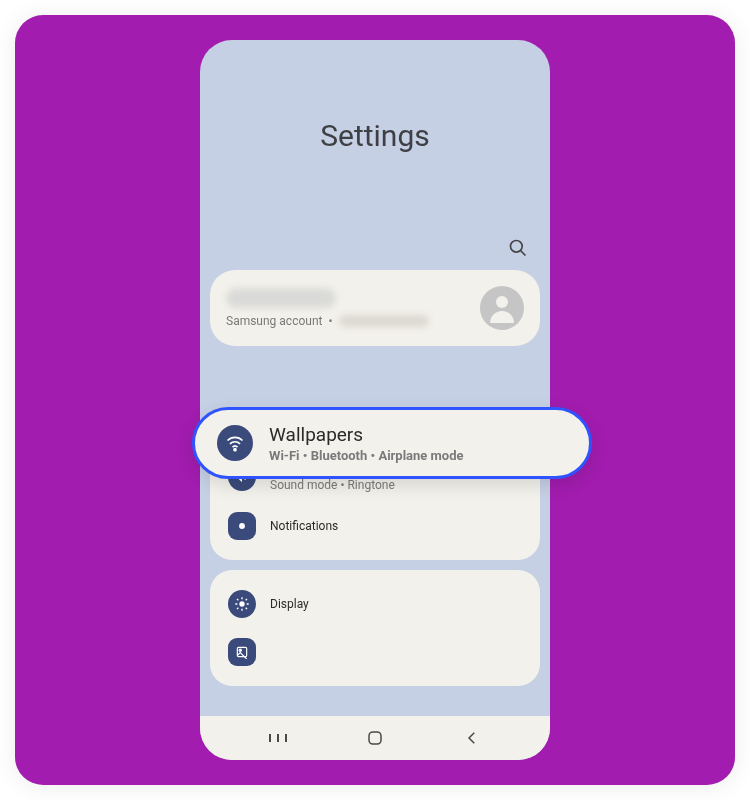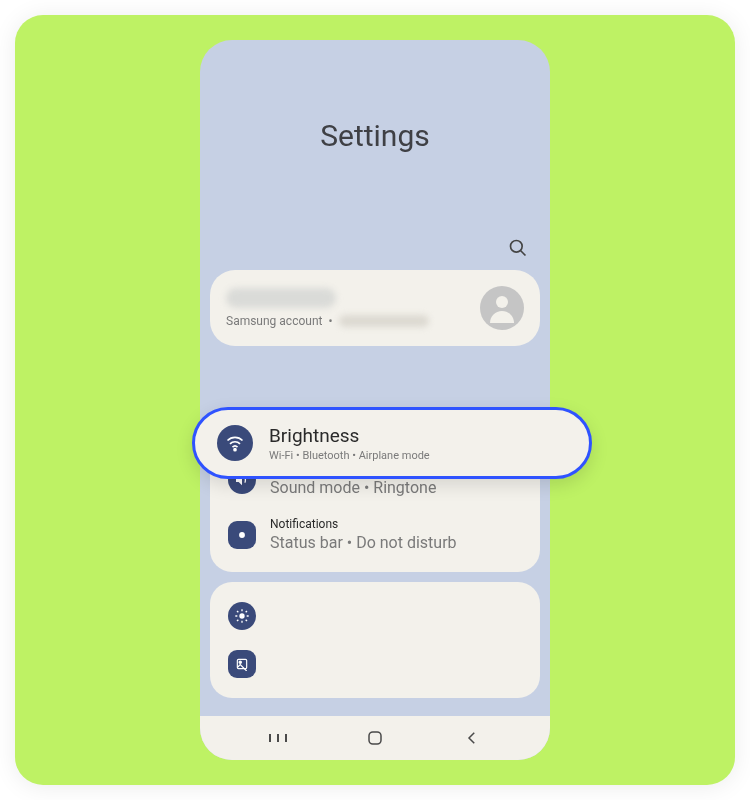--- a/index.html
+++ b/index.html
@@ -9,21 +9,21 @@
     background: #fff;
     font-family: -apple-system, BlinkMacSystemFont, "Segoe UI", Roboto, sans-serif;
     display: flex;
     align-items: center;
     justify-content: center;
     position: relative;
   }
   .outer-card {
     width: 720px;
     height: 770px;
-    background: #bef264;
+    background: #a21caf;
     border-radius: 28px;
     box-shadow: 0 2px 24px rgba(0,0,0,0.08);
     display: flex;
     align-items: center;
     justify-content: center;
     position: relative;
     overflow: hidden;
   }
   .phone {
     width: 350px;
@@ -115,21 +115,21 @@
     color: #fff;
   }
   .row-icon.circle { border-radius: 50%; }
   .row-text { flex: 1; min-width: 0; }
   .row-title {
     font-size: 12px;
     color: #2a2a2a;
     font-weight: 400;
   }
   .row-subtitle {
-    font-size: 16px;
+    font-size: 12px;
     color: #7a7a7a;
     margin-top: 2px;
   }
   
   .highlight-pill {
     position: absolute;
     left: 177px;
     top: 392px;
     width: 400px;
     height: 72px;
@@ -146,21 +146,21 @@
   .highlight-pill .big-icon {
     width: 36px; height: 36px;
     border-radius: 50%;
     background: #3a4a7a;
     display: flex;
     align-items: center;
     justify-content: center;
     color: #fff;
   }
   .highlight-pill .row-title { font-size: 19px; }
-  .highlight-pill .row-subtitle { font-size: 11px; }
+  .highlight-pill .row-subtitle { font-size: 13px; font-weight: bold; }
   .spacer-for-highlight {
     height: 76px;
     margin-bottom: 10px;
   }
   .nav-bar {
     position: absolute;
     bottom: 0; left: 0; right: 0;
     height: 44px;
     background: #f3f1eb;
     display: flex;
@@ -230,21 +230,20 @@
           </div>
         </div>
         <div class="settings-row">
           <div class="row-icon" style="border-radius:9px;">
             <svg viewBox="0 0 24 24" width="14" height="14" fill="#fff">
               <circle cx="12" cy="12" r="5"></circle>
             </svg>
           </div>
           <div class="row-text">
             <div class="row-title">Notifications</div>
-            <div class="row-subtitle">Status bar  •  Do not disturb</div>
           </div>
         </div>
       </div>
 
       <div class="card">
         <div class="settings-row">
           <div class="row-icon circle">
             <svg viewBox="0 0 24 24" width="16" height="16" fill="#fff">
               <circle cx="12" cy="12" r="4"></circle>
               <g stroke="#fff" stroke-width="2">
@@ -253,20 +252,21 @@
                 <line x1="2" y1="12" x2="5" y2="12"></line>
                   <line x1="19" y1="12" x2="22" y2="12"></line>
                 <line x1="4.5" y1="4.5" x2="6.5" y2="6.5"></line>
                   <line x1="17.5" y1="17.5" x2="19.5" y2="19.5"></line>
                 <line x1="4.5" y1="19.5" x2="6.5" y2="17.5"></line>
                   <line x1="17.5" y1="6.5" x2="19.5" y2="4.5"></line>
               </g>
             </svg>
           </div>
           <div class="row-text">
+            <div class="row-title">Display</div>
           </div>
         </div>
         <div class="settings-row fade-bottom-row">
           <div class="row-icon" style="border-radius:9px;">
             <svg viewBox="0 0 24 24" width="14" height="14" fill="none" stroke="#fff" stroke-width="2">
               <rect x="4" y="4" width="16" height="16" rx="2"></rect>
               <circle cx="9" cy="9" r="2" fill="#fff"></circle>
               <path d="M4 18l5-5 11 11"></path>
             </svg>
           </div>
@@ -300,18 +300,18 @@
   <div class="highlight-pill">
     <div class="big-icon">
       <svg viewBox="0 0 24 24" width="20" height="20" fill="none" stroke="#fff" stroke-width="2">
         <path d="M3 9c5-5 13-5 18 0"></path>
         <path d="M6 13c3.3-3.3 8.7-3.3 12 0"></path>
         <path d="M9 17c1.7-1.7 4.3-1.7 6 0"></path>
         <circle cx="12" cy="20" r="1.2" fill="#fff"></circle>
       </svg>
     </div>
     <div class="row-text">
-      <div class="row-title">Brightness</div>
+      <div class="row-title">Wallpapers</div>
       <div class="row-subtitle">Wi-Fi  •  Bluetooth  •  Airplane mode</div>
     </div>
   </div>
 
 </div>
 
 </body></html>

